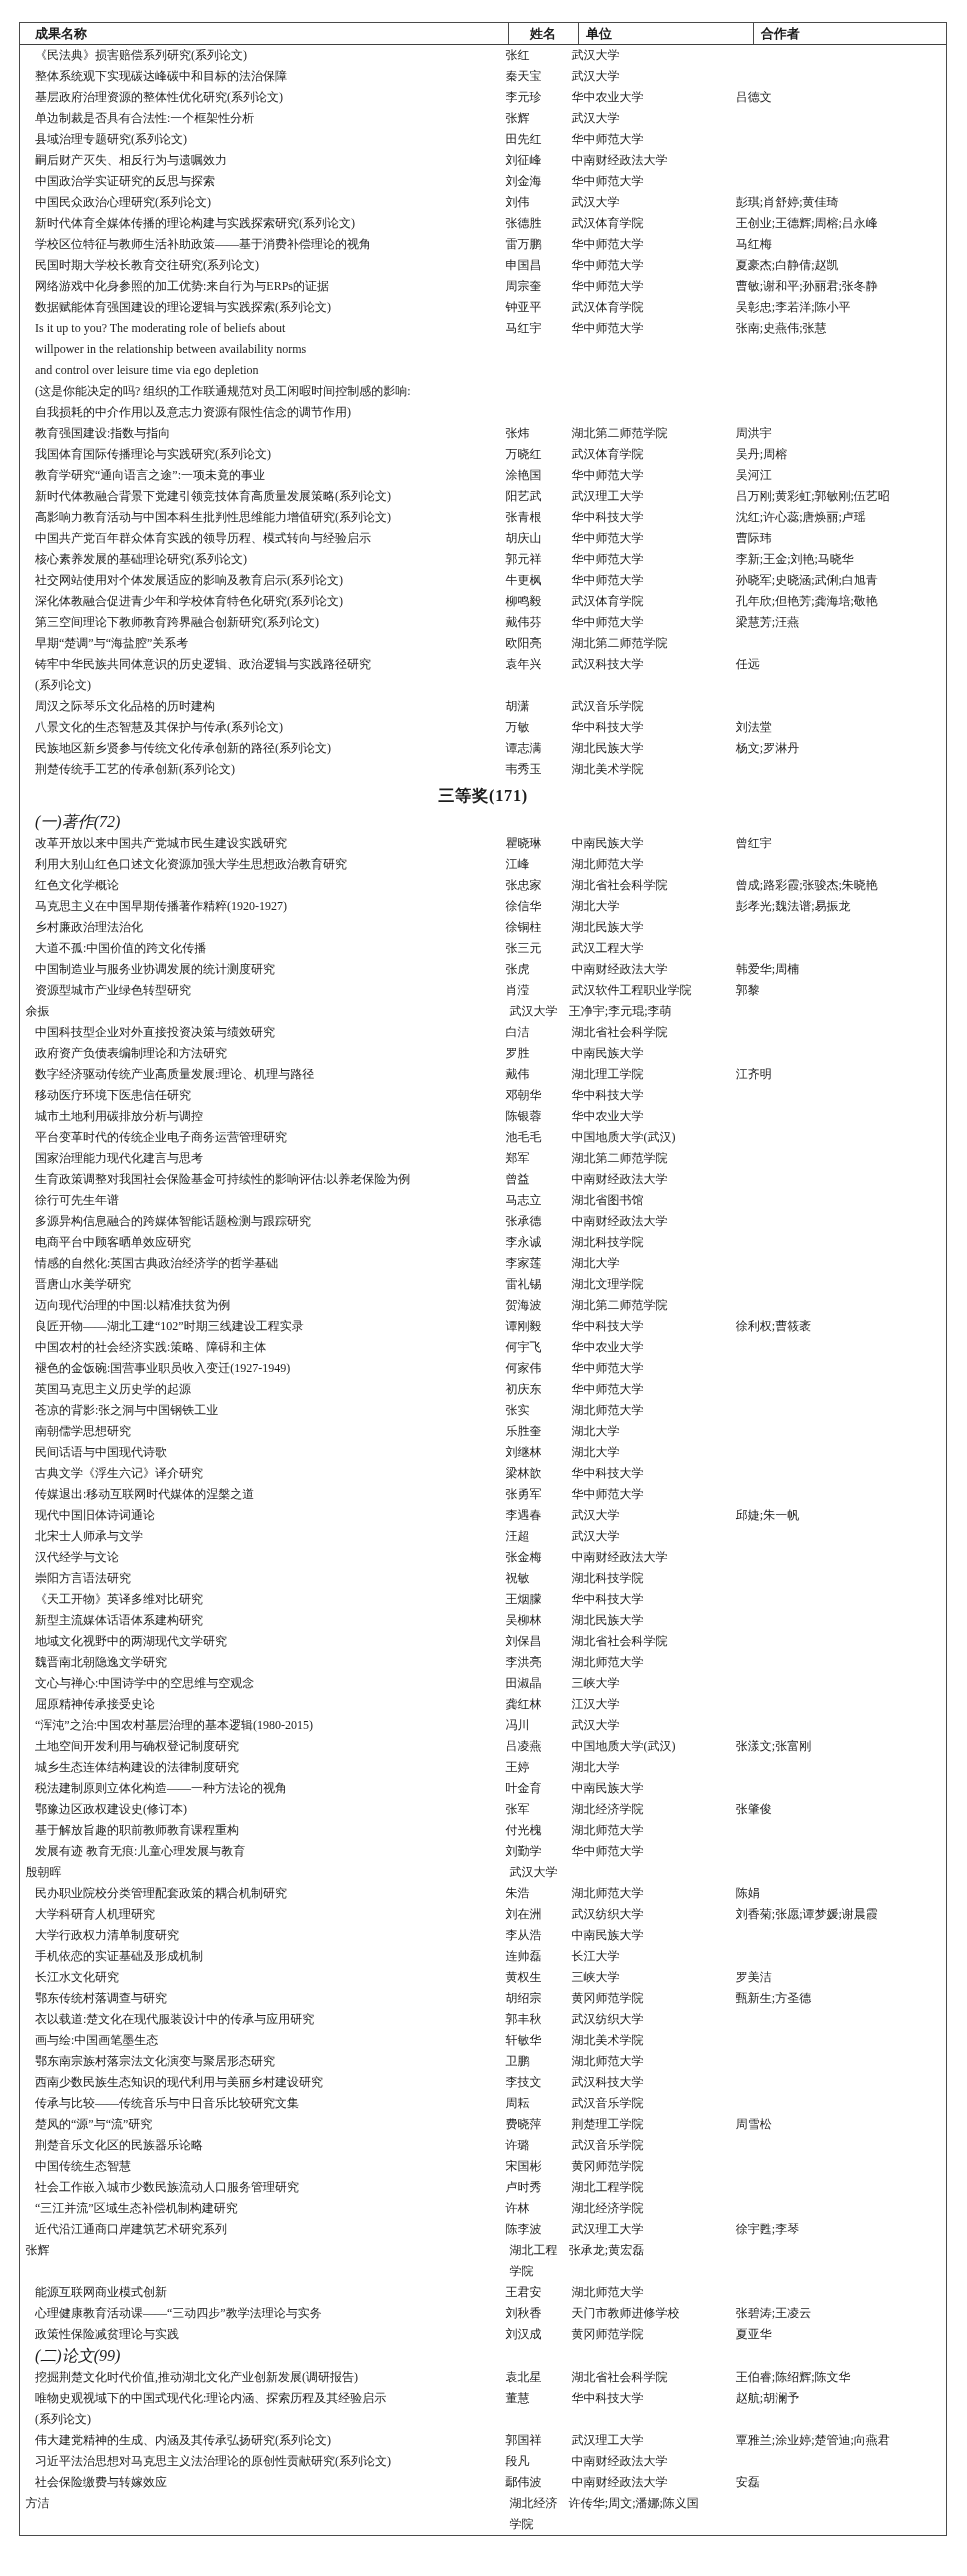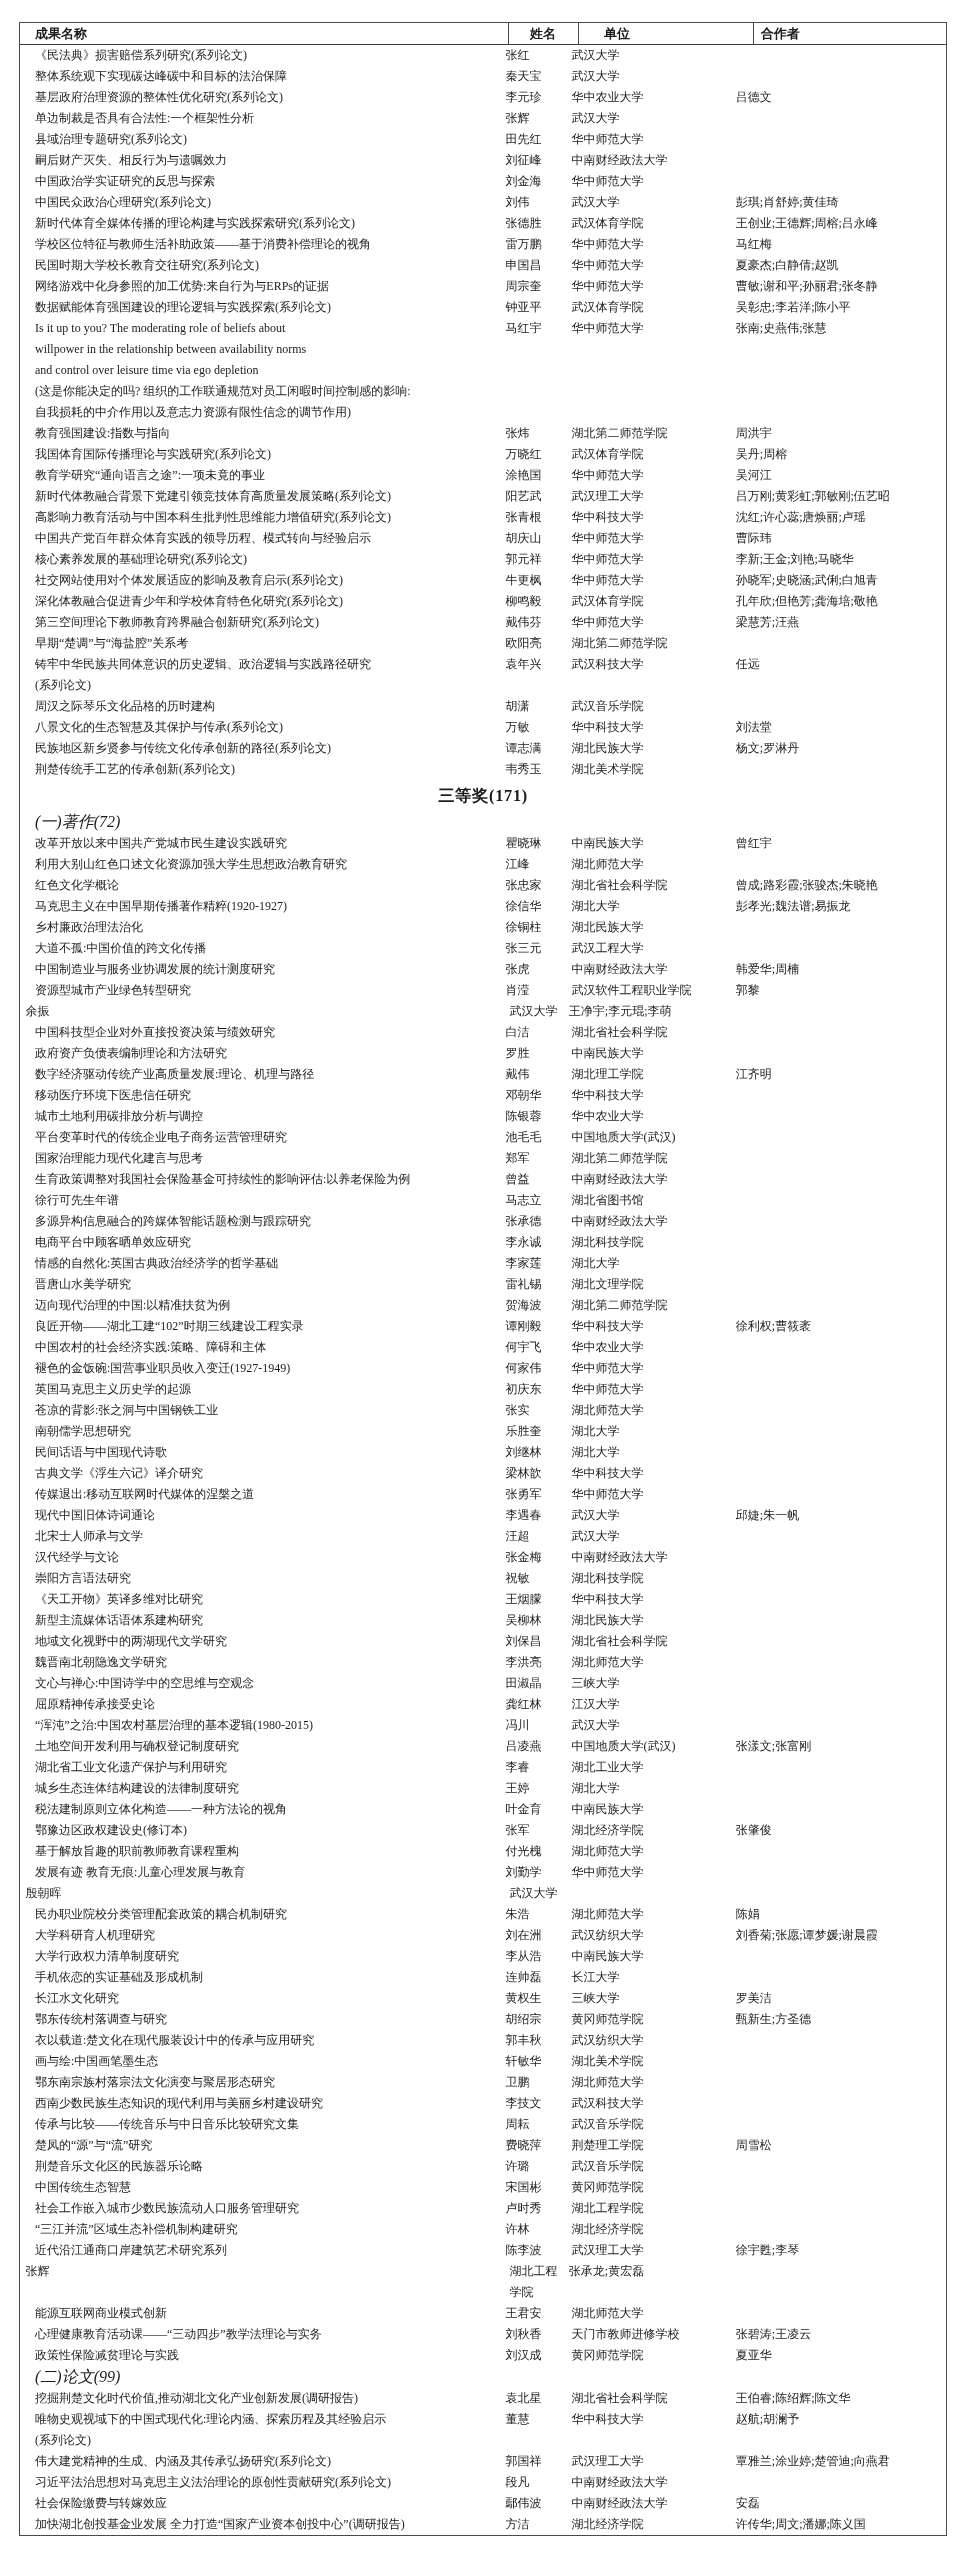--- a/index.html
+++ b/index.html
@@ -17,21 +17,21 @@
   .grid{display:grid;grid-template-columns:480px 62px 167px 1fr;}
   .thead{
     height:21px;border-bottom:1.4px solid #3f3f3f;
     font-family:"Liberation Sans","DejaVu Sans",sans-serif;
     font-weight:700;font-size:13px;gap:8px;
   }
   .th{display:flex;align-items:center;height:100%;border-left:0.7px solid #4a4a4a;}
   .th:first-child{border-left:none;}
   .th.c-title{padding-left:15px;}
   .th.c-name{padding-left:21px;}
-  .th.c-unit{padding-left:25px;}
+  .th.c-unit{padding-left:7px;}
   .th.c-co{padding-left:6.8px;}
   .row{align-items:start;}
   .cell{font-size:12px;line-height:21px;}
   .c-title{padding-left:15px;padding-right:24.4px;white-space:pre-line;}
   .c-name{padding-left:5.4px;}
   .c-unit{padding-left:9.5px;padding-right:2.7px;}
   .c-co{padding-left:6.8px;padding-right:2.7px;}
   .prize-header{
     height:31px;display:flex;align-items:center;justify-content:center;
     font-weight:700;font-size:16.3px;letter-spacing:0.7px;
@@ -497,26 +497,20 @@
           <div class="cell c-unit">武汉大学</div>
           <div class="cell c-co"></div>
         </div>
         <div class="row grid">
           <div class="cell c-title">土地空间开发利用与确权登记制度研究</div>
           <div class="cell c-name">吕凌燕</div>
           <div class="cell c-unit">中国地质大学(武汉)</div>
           <div class="cell c-co">张漾文;张富刚</div>
         </div>
         <div class="row grid">
-          <div class="cell c-title">湖北省工业文化遗产保护与利用研究</div>
-          <div class="cell c-name">李睿</div>
-          <div class="cell c-unit">湖北工业大学</div>
-          <div class="cell c-co"></div>
-        </div>
-        <div class="row grid">
           <div class="cell c-title">城乡生态连体结构建设的法律制度研究</div>
           <div class="cell c-name">王婷</div>
           <div class="cell c-unit">湖北大学</div>
           <div class="cell c-co"></div>
         </div>
         <div class="row grid">
           <div class="cell c-title">税法建制原则立体化构造——一种方法论的视角</div>
           <div class="cell c-name">叶金育</div>
           <div class="cell c-unit">中南民族大学</div>
           <div class="cell c-co"></div>
@@ -695,21 +689,20 @@
           <div class="cell c-unit">中南财经政法大学</div>
           <div class="cell c-co"></div>
         </div>
         <div class="row grid">
           <div class="cell c-title">社会保险缴费与转嫁效应</div>
           <div class="cell c-name">鄢伟波</div>
           <div class="cell c-unit">中南财经政法大学</div>
           <div class="cell c-co">安磊</div>
         </div>
         <div class="row grid">
-          <div class="cell c-title">加快湖北创投基金业发展 全力打造“国家产业资本创投中心”(调研报告)</div>
           <div class="cell c-name">方洁</div>
           <div class="cell c-unit">湖北经济学院</div>
           <div class="cell c-co">许传华;周文;潘娜;陈义国</div>
         </div>
       </div>
   </div>
 </div>
 
 
 </body></html>

